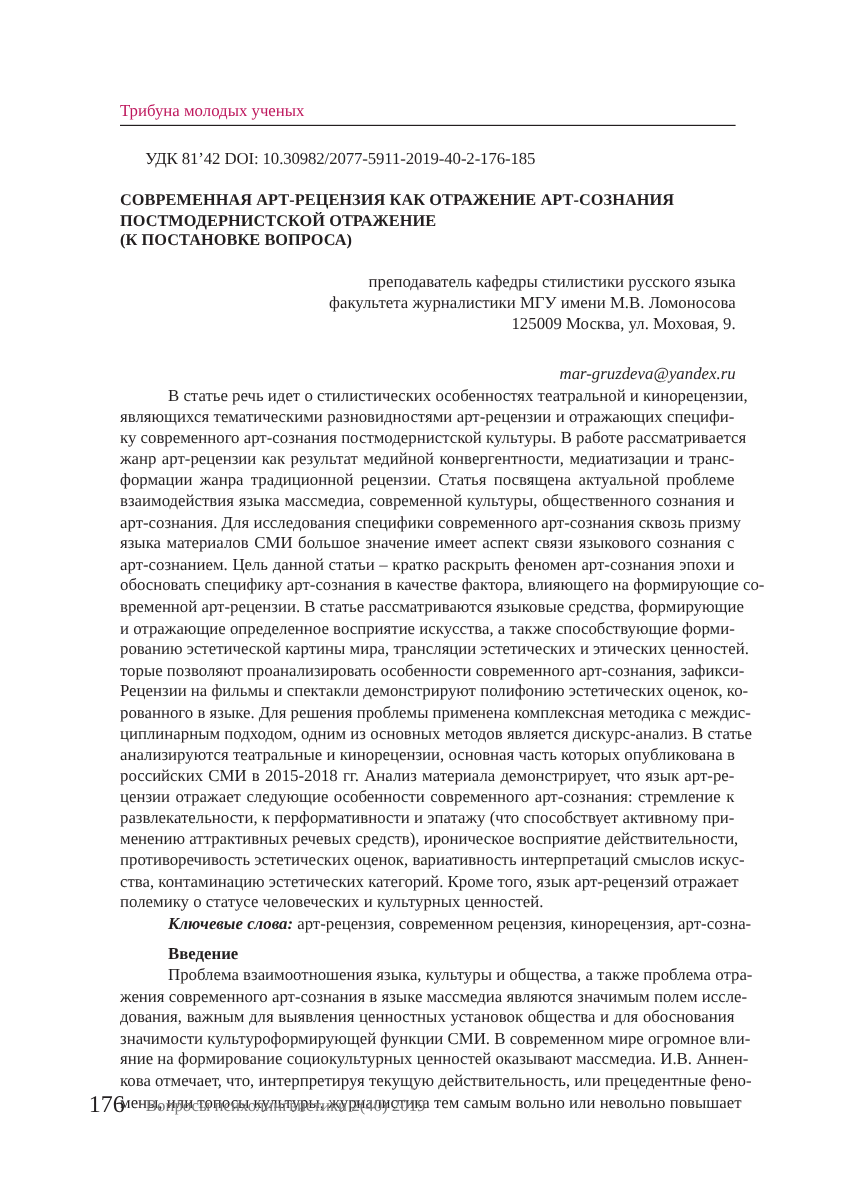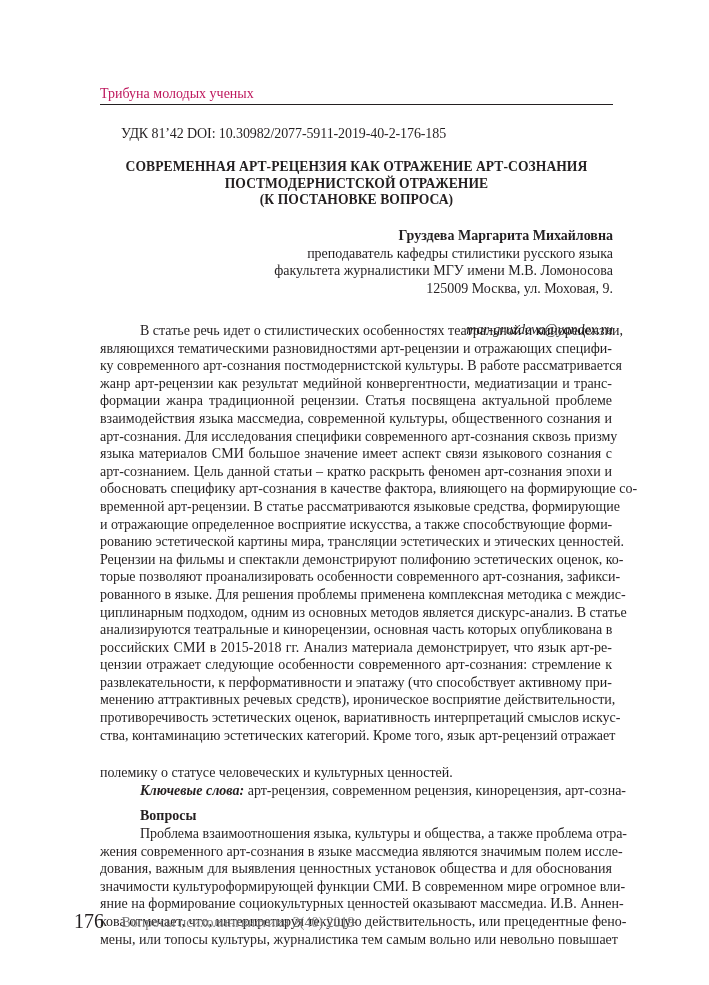--- a/index.html
+++ b/index.html
@@ -32,21 +32,21 @@
       top: 126px;
       font-size: 14px;
       line-height: 16px;
       letter-spacing: -0.1px;
     }
     .title {
       position: absolute;
       left: 100px;
       top: 159px;
       width: 513px;
-      text-align: center;
+      text-align: left;
       font-weight: bold;
       font-size: 13.6px;
       line-height: 16.5px;
       letter-spacing: 0.05px;
     }
     .title div { white-space: nowrap; }
     .author-block {
       position: absolute;
       right: 96px;
       top: 227px;
@@ -68,21 +68,20 @@
     .body-text .ln {
       display: block;
       white-space: nowrap;
       text-align: justify;
       text-align-last: justify;
       height: 17.6px;
       overflow: visible;
     }
     .body-text .ln.last {
       text-align-last: left;
-      margin-top: 20px;
     }
     .body-text .ln.indent { padding-left: 40px; }
     .kw-label { font-weight: bold; font-style: italic; }
     .section-heading {
       font-weight: bold;
       padding-left: 40px;
       display: block;
       height: 17.6px;
     }
     .gap { display: block; height: 8px; }
@@ -112,21 +111,20 @@
 
 <div class="udk">УДК 81’42 DOI: 10.30982/2077-5911-2019-40-2-176-185</div>
 
 <div class="title">
   <div>СОВРЕМЕННАЯ АРТ-РЕЦЕНЗИЯ КАК ОТРАЖЕНИЕ АРТ-СОЗНАНИЯ</div>
   <div>ПОСТМОДЕРНИСТСКОЙ ОТРАЖЕНИЕ</div>
   <div>(К ПОСТАНОВКЕ ВОПРОСА)</div>
 </div>
 
 <div class="author-block">
-  <div class="name">Груздева Маргарита Михайловна</div>
   <div>преподаватель кафедры стилистики русского языка</div>
   <div>факультета журналистики МГУ имени М.В. Ломоносова</div>
   <div>125009 Москва, ул. Моховая, 9.</div>
   <div class="email">mar-gruzdeva@yandex.ru</div>
 </div>
 
 <div class="body-text">
   <div>
     <span class="ln indent">В статье речь идет о стилистических особенностях театральной и кинорецензии,</span>
     <span class="ln">являющихся тематическими разновидностями арт-рецензии и отражающих специфи-</span>
@@ -134,42 +132,42 @@
     <span class="ln">жанр арт-рецензии как результат медийной конвергентности, медиатизации и транс-</span>
     <span class="ln">формации жанра традиционной рецензии. Статья посвящена актуальной проблеме</span>
     <span class="ln">взаимодействия языка массмедиа, современной культуры, общественного сознания и</span>
     <span class="ln">арт-сознания. Для исследования специфики современного арт-сознания сквозь призму</span>
     <span class="ln">языка материалов СМИ большое значение имеет аспект связи языкового сознания с</span>
     <span class="ln">арт-сознанием. Цель данной статьи – кратко раскрыть феномен арт-сознания эпохи и</span>
     <span class="ln">обосновать специфику арт-сознания в качестве фактора, влияющего на формирующие со-</span>
     <span class="ln">временной арт-рецензии. В статье рассматриваются языковые средства, формирующие</span>
     <span class="ln">и отражающие определенное восприятие искусства, а также способствующие форми-</span>
     <span class="ln">рованию эстетической картины мира, трансляции эстетических и этических ценностей.</span>
+    <span class="ln">торые позволяют проанализировать особенности современного арт-сознания, зафикси-</span>
     <span class="ln">Рецензии на фильмы и спектакли демонстрируют полифонию эстетических оценок, ко-</span>
-    <span class="ln">торые позволяют проанализировать особенности современного арт-сознания, зафикси-</span>
     <span class="ln">рованного в языке. Для решения проблемы применена комплексная методика с междис-</span>
     <span class="ln">циплинарным подходом, одним из основных методов является дискурс-анализ. В статье</span>
     <span class="ln">анализируются театральные и кинорецензии, основная часть которых опубликована в</span>
     <span class="ln">российских СМИ в 2015-2018 гг. Анализ материала демонстрирует, что язык арт-ре-</span>
     <span class="ln">цензии отражает следующие особенности современного арт-сознания: стремление к</span>
     <span class="ln">развлекательности, к перформативности и эпатажу (что способствует активному при-</span>
     <span class="ln">менению аттрактивных речевых средств), ироническое восприятие действительности,</span>
     <span class="ln">противоречивость эстетических оценок, вариативность интерпретаций смыслов искус-</span>
     <span class="ln">ства, контаминацию эстетических категорий. Кроме того, язык арт-рецензий отражает</span>
     <span class="ln last">полемику о статусе человеческих и культурных ценностей.</span>
   </div>
 
   <div>
     <span class="ln indent"><span class="kw-label">Ключевые слова:</span><span> арт-рецензия, современном рецензия, кинорецензия, арт-созна-</span></span>
   </div>
 
   <span class="gap"></span>
 
   <div>
-    <span class="section-heading">Вопросы</span>
+    <span class="section-heading">Введение</span>
     <span class="ln indent">Проблема взаимоотношения языка, культуры и общества, а также проблема отра-</span>
     <span class="ln">жения современного арт-сознания в языке массмедиа являются значимым полем иссле-</span>
     <span class="ln">дования, важным для выявления ценностных установок общества и для обоснования</span>
     <span class="ln">значимости культуроформирующей функции СМИ. В современном мире огромное вли-</span>
     <span class="ln">яние на формирование социокультурных ценностей оказывают массмедиа. И.В. Аннен-</span>
     <span class="ln">кова отмечает, что, интерпретируя текущую действительность, или прецедентные фено-</span>
     <span class="ln">мены, или топосы культуры, журналистика тем самым вольно или невольно повышает</span>
   </div>
 </div>
 

